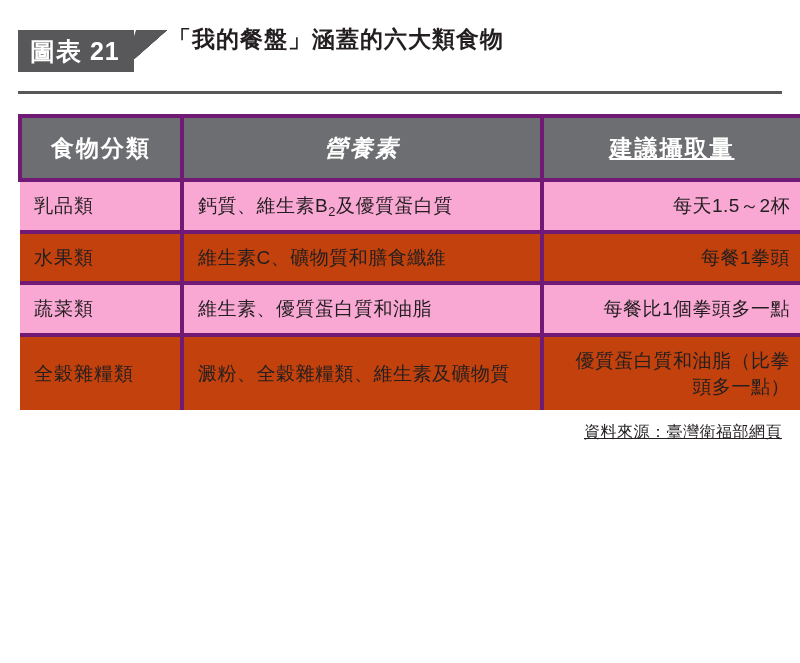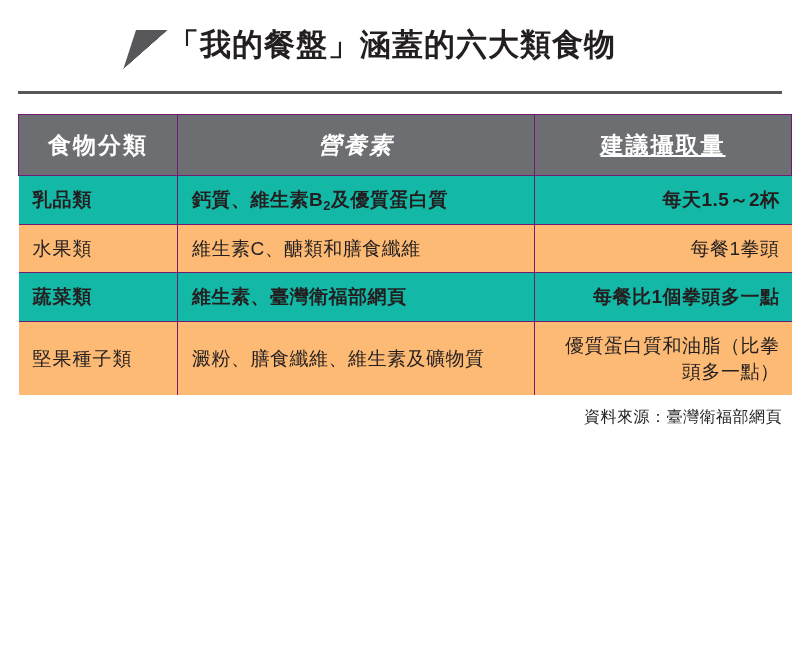--- a/index.html
+++ b/index.html
@@ -50,21 +50,21 @@
     width: 34px;
     height: 42px;
     background: linear-gradient(to bottom right, #58585a 0%, #58585a 46%, transparent 47%);
     transform: skewX(-18deg);
     transform-origin: top left;
   }
   .fig-title {
     position: absolute;
     left: 150px;
     top: 8px;
-    font-size: 31px;
+    font-size: 23px;
     font-weight: bold;
     letter-spacing: 1px;
     color: #231f20;
     white-space: nowrap;
   }
   .header-rule {
     position: absolute;
     left: 0;
     right: 0;
     bottom: 0;
@@ -73,21 +73,21 @@
   }
 
   
   table.main {
     width: 764px;
     border-collapse: collapse;
     margin-top: 20px;
     table-layout: fixed;
   }
   table.main th, table.main td {
-    border: 1px solid #701a75;
+    border: 4px solid #701a75;
     vertical-align: middle;
   }
   thead th {
     background: #6d6e71;
     color: #ffffff;
     font-size: 23px;
     font-weight: bold;
     letter-spacing: 2px;
     height: 58px;
     text-align: center;
@@ -110,50 +110,52 @@
   }
   tbody td.nut {
     text-align: left;
     padding-left: 14px;
     margin-top: 10px;
   }
   tbody td.amt {
     text-align: right;
     padding-left: 14px;
   }
-  tbody tr.odd td { background: #14b8a6; font-weight: bold; }
-  tbody tr.even td { background: #fdba74; }
+  tbody tr.odd td { background: #f9a8d4; }
+  tbody tr.even td { background: #c2410c; }
   tbody td.cat { border-left: none; }
   tbody td.amt { border-right: none; }
   tbody tr:first-child td { border-top: none; }
   tbody tr:last-child td { border-bottom: none; }
 
   sub {
     font-size: 0.68em;
     vertical-align: baseline;
     position: relative;
     top: 0.28em;
   }
 
   
   .source {
     margin-top: 12px;
     width: 764px;
     text-align: right;
     font-size: 16px;
     color: #231f20;
     letter-spacing: 0.5px;
+    text-decoration: underline;
   }
 </style>
 </head>
 <body>
 
 <div class="page">
 
   <div class="header">
+    <div class="fig-tag">圖表 21</div>
     <div class="fig-tag-slash"></div>
     <div class="fig-title">「我的餐盤」涵蓋的六大類食物</div>
     <div class="header-rule"></div>
   </div>
 
   <table class="main">
     <thead>
       <tr>
         <th class="col-cat">食物分類</th>
         <th class="col-nut">營養素</th>
@@ -163,33 +165,33 @@
     <tbody>
 
       <tr class="odd">
         <td class="cat">乳品類</td>
         <td class="nut"><span>鈣質、維生素B</span><sub>2</sub><span>及優質蛋白質</span></td>
         <td class="amt">每天1.5～2杯</td>
       </tr>
 
       <tr class="even">
         <td class="cat">水果類</td>
-        <td class="nut">維生素C、醣類和膳食纖維</td>
+        <td class="nut">維生素C、礦物質和膳食纖維</td>
         <td class="amt">每餐1拳頭</td>
       </tr>
 
       <tr class="odd">
         <td class="cat">蔬菜類</td>
-        <td class="nut">維生素、臺灣衛福部網頁</td>
+        <td class="nut">維生素、優質蛋白質和油脂</td>
         <td class="amt">每餐比1個拳頭多一點</td>
       </tr>
 
       <tr class="even">
-        <td class="cat">堅果種子類</td>
-        <td class="nut">澱粉、膳食纖維、維生素及礦物質</td>
+        <td class="cat">全穀雜糧類</td>
+        <td class="nut">澱粉、全穀雜糧類、維生素及礦物質</td>
         <td class="amt">優質蛋白質和油脂（比拳頭多一點）</td>
       </tr>
 
 
 
     </tbody>
   </table>
 
   <div class="source">資料來源：臺灣衛福部網頁</div>
 

